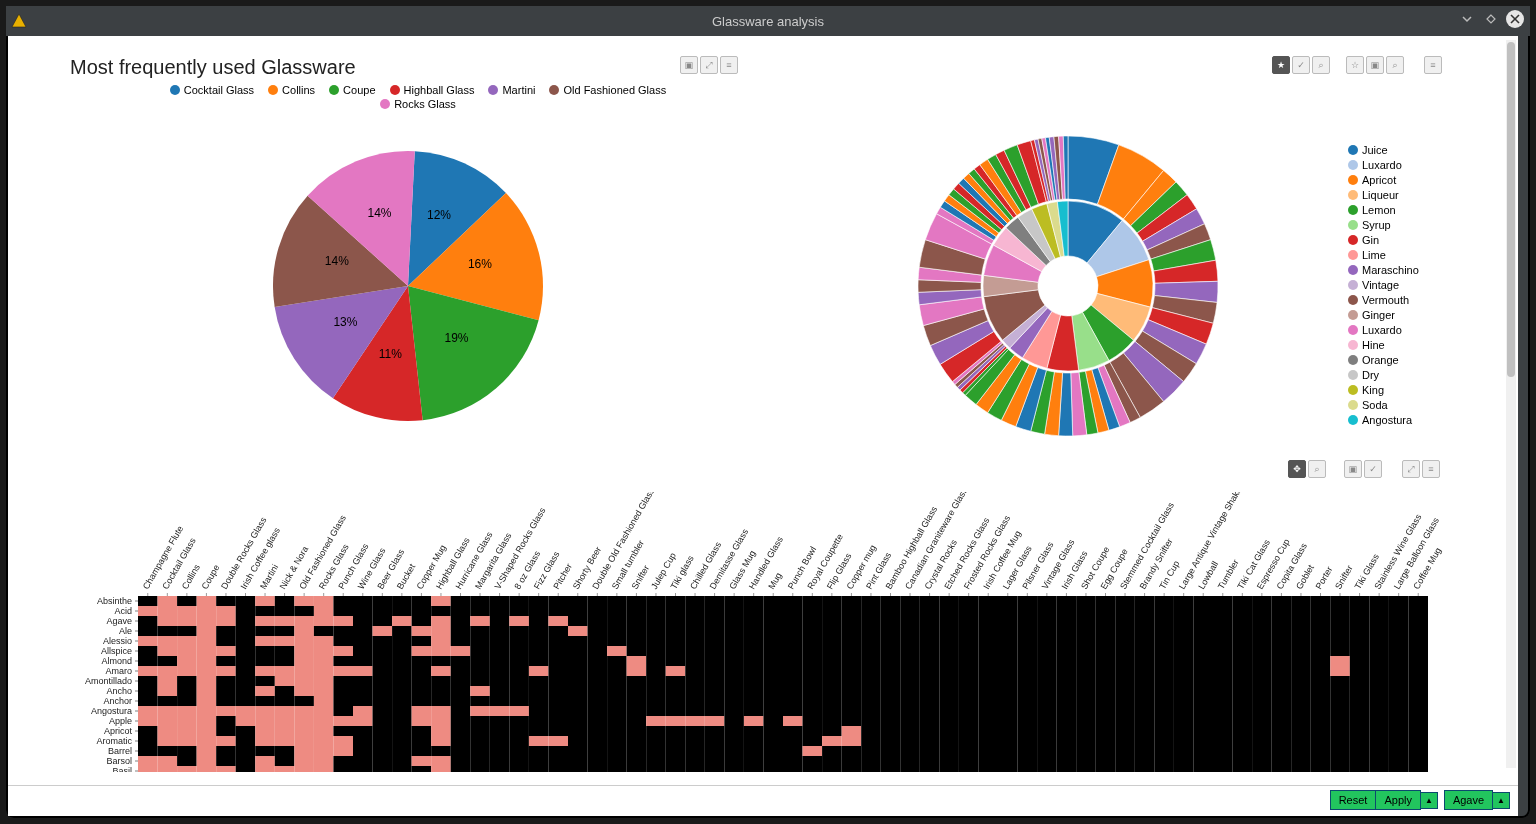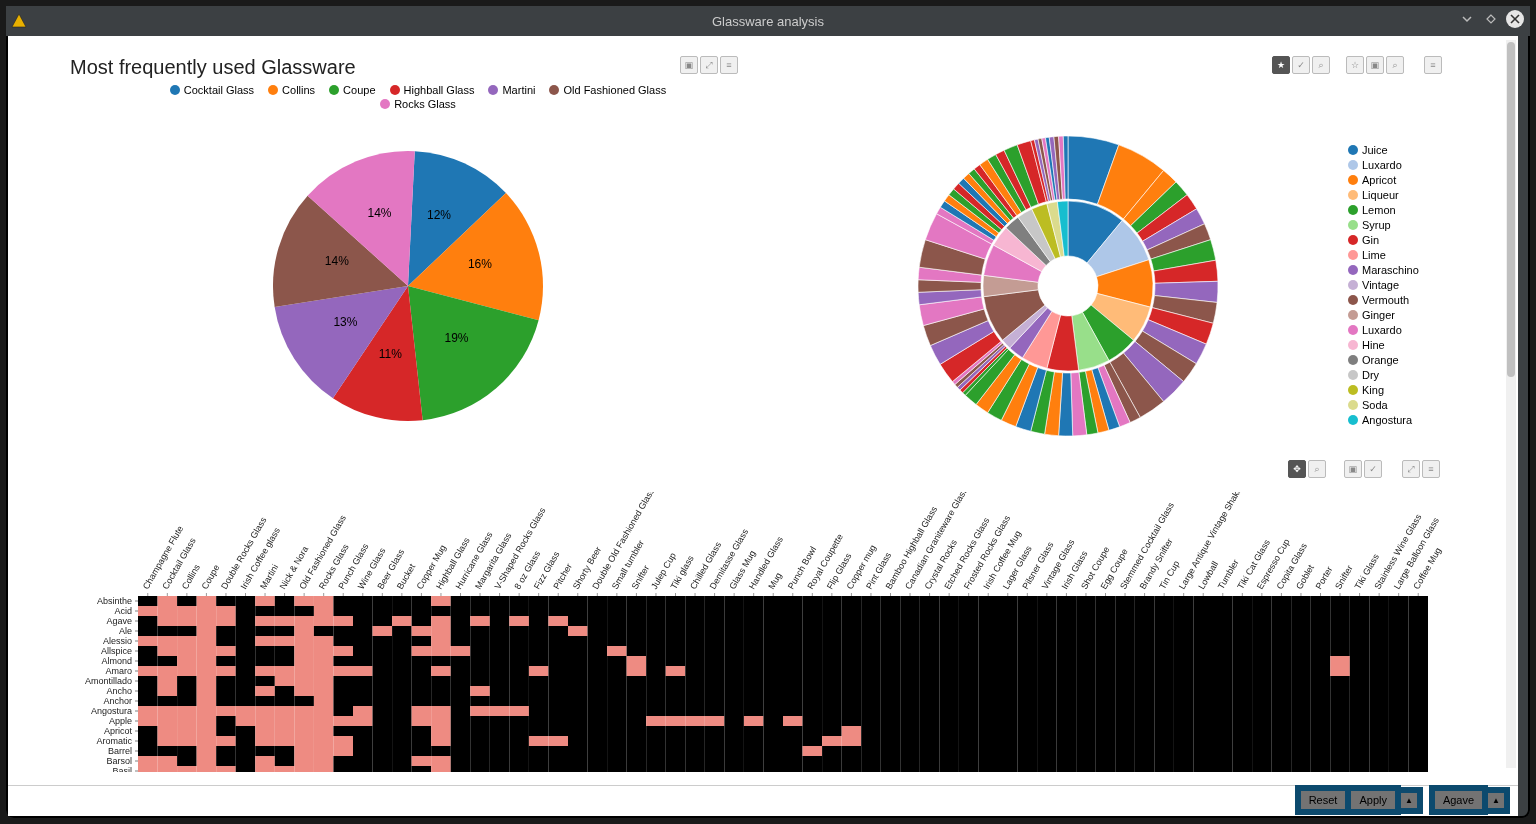--- a/index.html
+++ b/index.html
@@ -8,21 +8,21 @@
   .titlebar .icon{width:26px;display:flex;align-items:center;justify-content:center}
   .title-text{position:absolute;left:0;right:0;text-align:center;pointer-events:none}
   .win-btns{position:absolute;right:6px;top:4px;display:flex;gap:6px;align-items:center}
   .wb{width:18px;height:18px;display:flex;align-items:center;justify-content:center;color:#bbb;font-size:12px;cursor:pointer}
   .wb.close{background:#e6e6e6;color:#333;border-radius:50%}
   .content{flex:1;background:#fff;margin:0 12px 2px 2px;position:relative;overflow:hidden}
   .charts{position:absolute;top:0;left:0;right:14px;bottom:44px;overflow:hidden}
   .scrollbar{position:absolute;right:2px;top:4px;bottom:48px;width:10px;background:#f0f0f0}
   .scrollbar .thumb{position:absolute;left:1px;right:1px;top:2px;height:46%;background:#c0c0c0;border-radius:4px}
   .footer{position:absolute;left:0;right:0;bottom:2px;height:28px;border-top:1px solid #ccc;display:flex;justify-content:flex-end;align-items:center;padding-right:8px;gap:0}
-  .btn{font-size:11px;border:6px solid #0c4a6e;background:#737373;padding:3px 8px;cursor:pointer;display:flex;align-items:center;gap:4px}
+  .btn{font-size:11px;border:1px solid #0c4a6e;background:#22c55e;padding:3px 8px;cursor:pointer;display:flex;align-items:center;gap:4px}
   .btn .caret{font-size:8px}
   .panel-title{font-size:20px;font-weight:400;color:#222}
   .tool-row{display:flex;gap:2px}
   .tool{width:16px;height:16px;border:1px solid #bbb;border-radius:2px;background:#f0f0f0;display:flex;align-items:center;justify-content:center;font-size:9px;color:#888;cursor:pointer}
   .tool.dark{background:#555;color:#fff;border-color:#555}
   .legend-row{font-size:11px;display:flex;gap:14px;justify-content:center}
   .legend-item{display:flex;align-items:center;gap:4px}
   .swatch{width:10px;height:10px;border-radius:50%}
   .vlegend{font-size:11px}
   .vlegend .legend-item{margin-bottom:3px}

